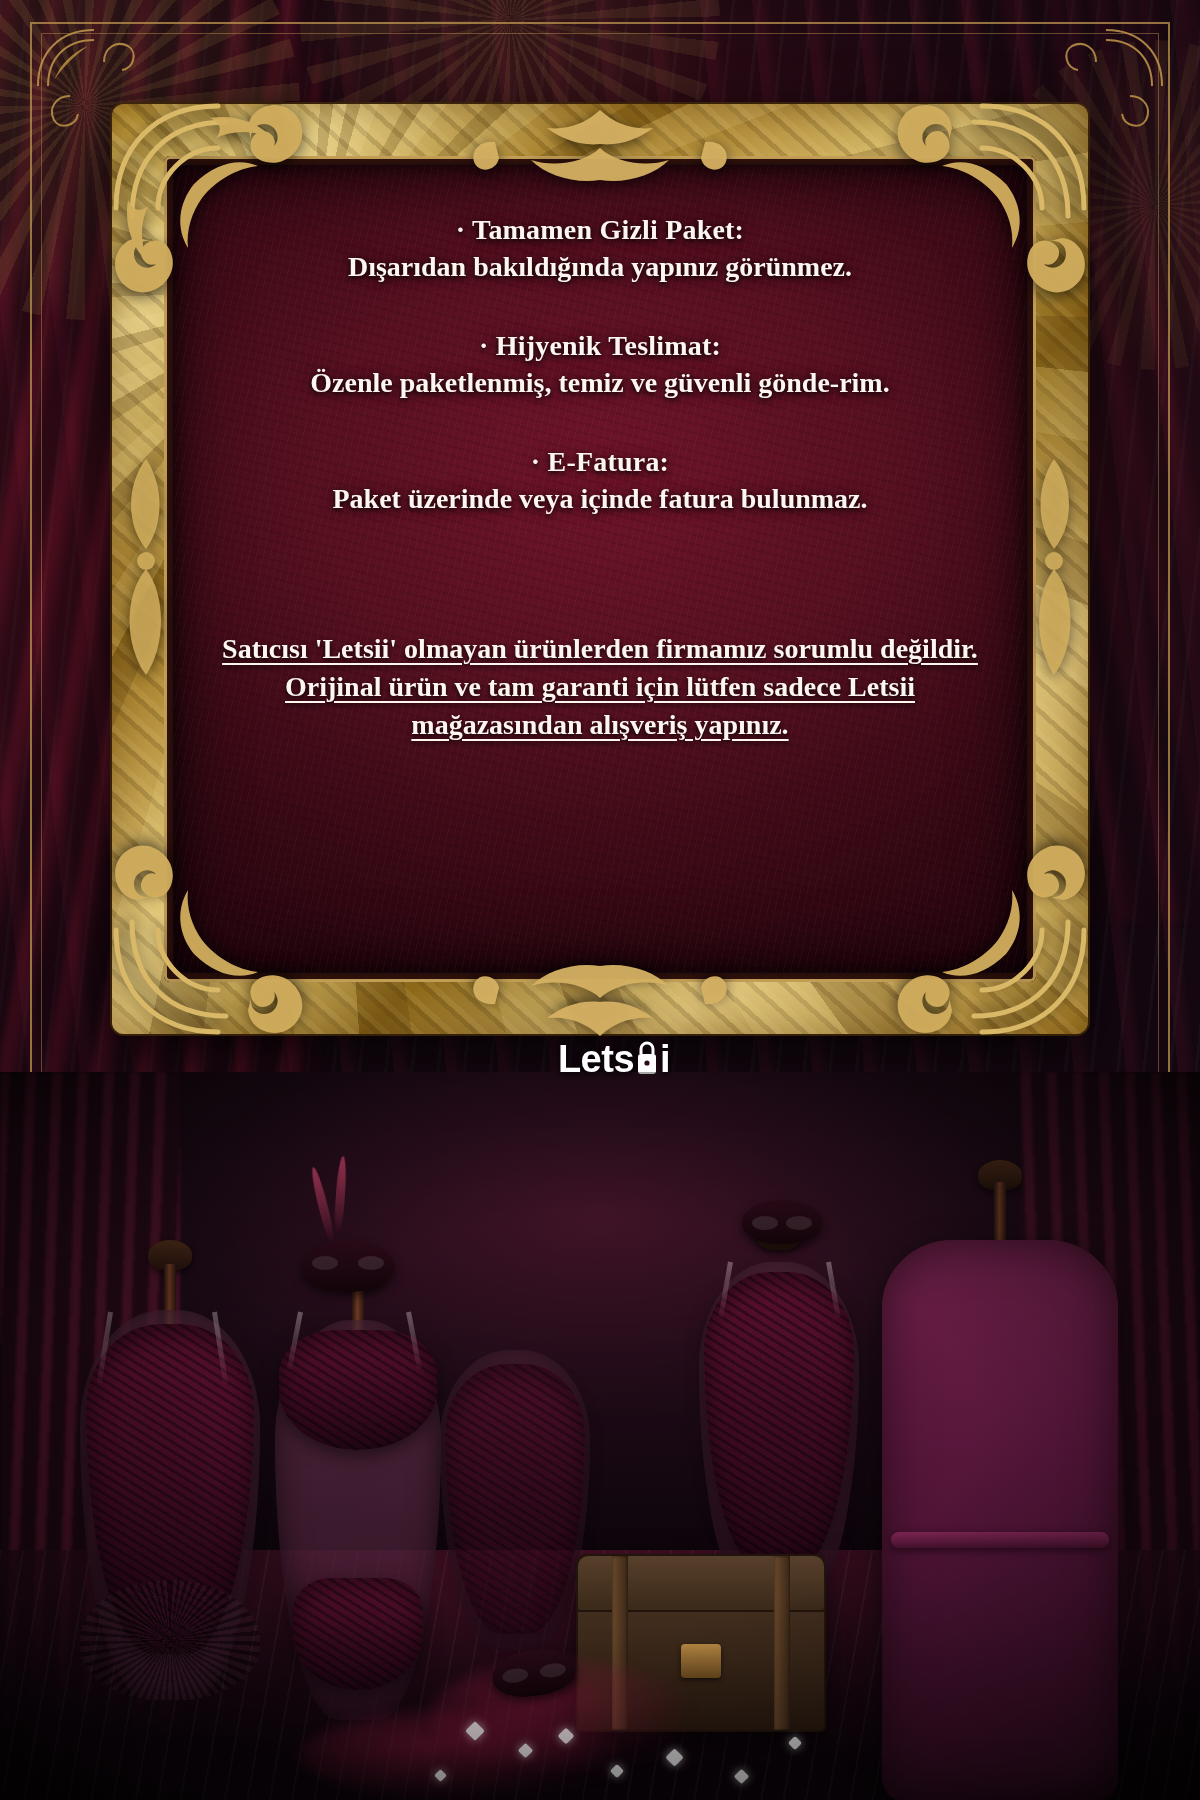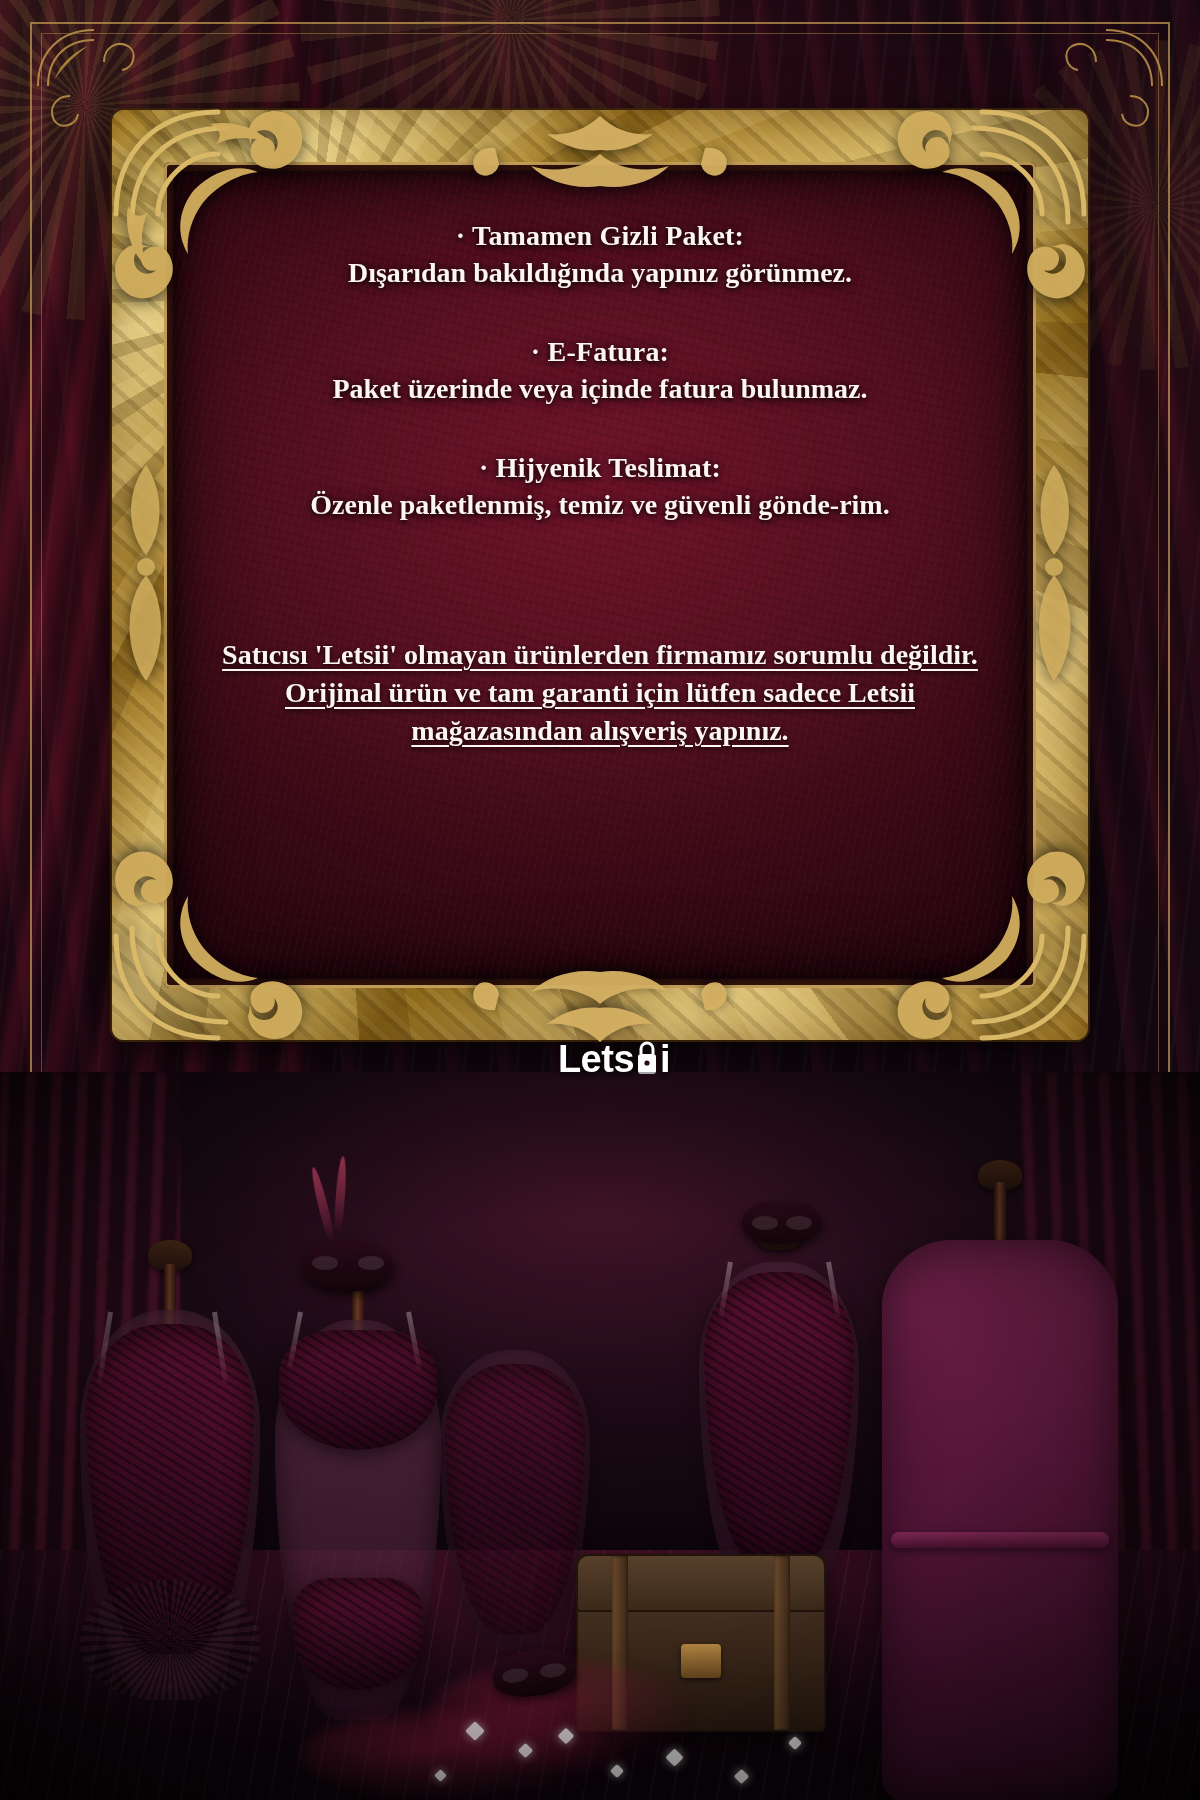--- a/index.html
+++ b/index.html
@@ -93,21 +93,20 @@
   .cf-bl { left: 34px;  bottom: 26px; transform: scaleY(-1); }
   .cf-br { right: 34px; bottom: 26px; transform: scale(-1,-1); }
 
   
   .frame-wrap {
     position: absolute;
     left: 112px;
     top: 104px;
     width: 976px;
     height: 930px;
-    margin-top: 6px;
   }
 
   .frame-outer {
     position: absolute;
     inset: 0;
     border-radius: 12px;
     background:
       linear-gradient(135deg, #b8912f 0%, #e8d187 12%, #9d7520 28%, #e3c878 46%, #8c6819 62%, #dcc177 78%, #a37c26 100%);
     box-shadow:
       0 0 0 2px rgba(60,38,8,0.85),
@@ -618,27 +617,27 @@
     </svg>
 
     <div class="content">
 
       <div class="feature">
         <div class="f-title">· Tamamen Gizli Paket:</div>
         <div class="f-desc">Dışarıdan bakıldığında yapınız görünmez.</div>
       </div>
 
       <div class="feature">
+        <div class="f-title">· Hijyenik Teslimat:</div>
+        <div class="f-desc">Özenle paketlenmiş, temiz ve güvenli gönde-rim.</div>
+      </div>
+
+      <div class="feature">
         <div class="f-title">· E-Fatura:</div>
         <div class="f-desc">Paket üzerinde veya içinde fatura bulunmaz.</div>
-      </div>
-
-      <div class="feature">
-        <div class="f-title">· Hijyenik Teslimat:</div>
-        <div class="f-desc">Özenle paketlenmiş, temiz ve güvenli gönde-rim.</div>
       </div>
 
 
       <div class="notice">Satıcısı 'Letsii' olmayan ürünlerden firmamız sorumlu değildir. Orijinal ürün ve tam garanti için lütfen sadece Letsii mağazasından alışveriş yapınız.</div>
     </div>
   </div>
 
   <div class="brandbar">
     <span class="logo">
       <span>Lets</span>

